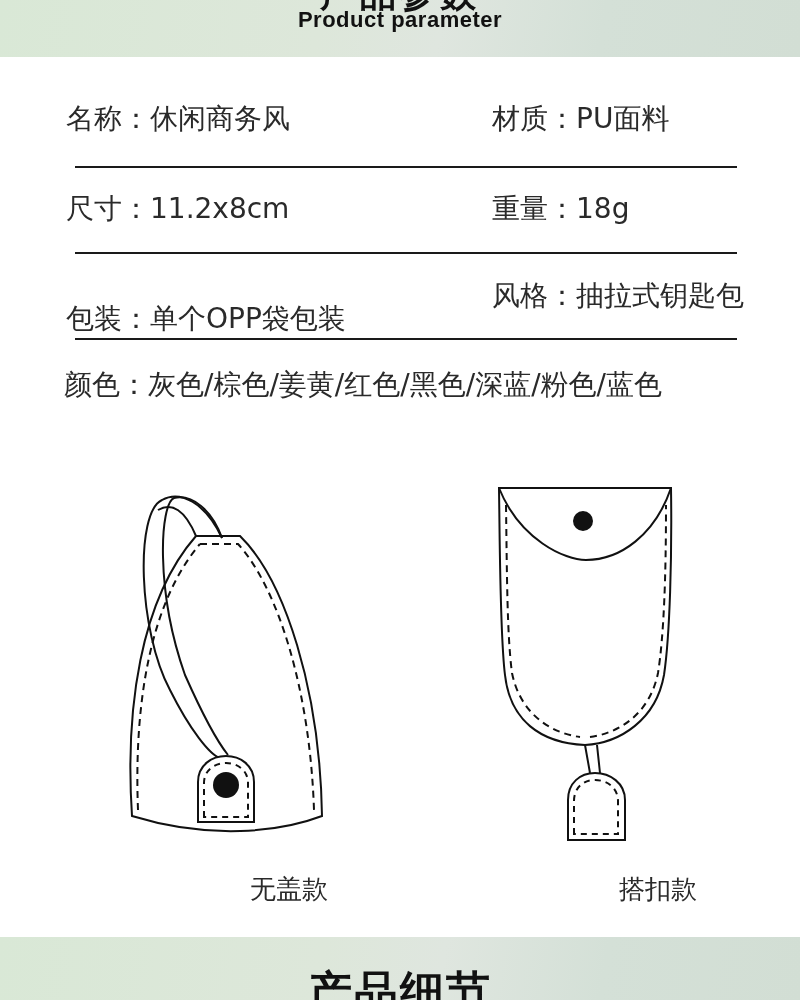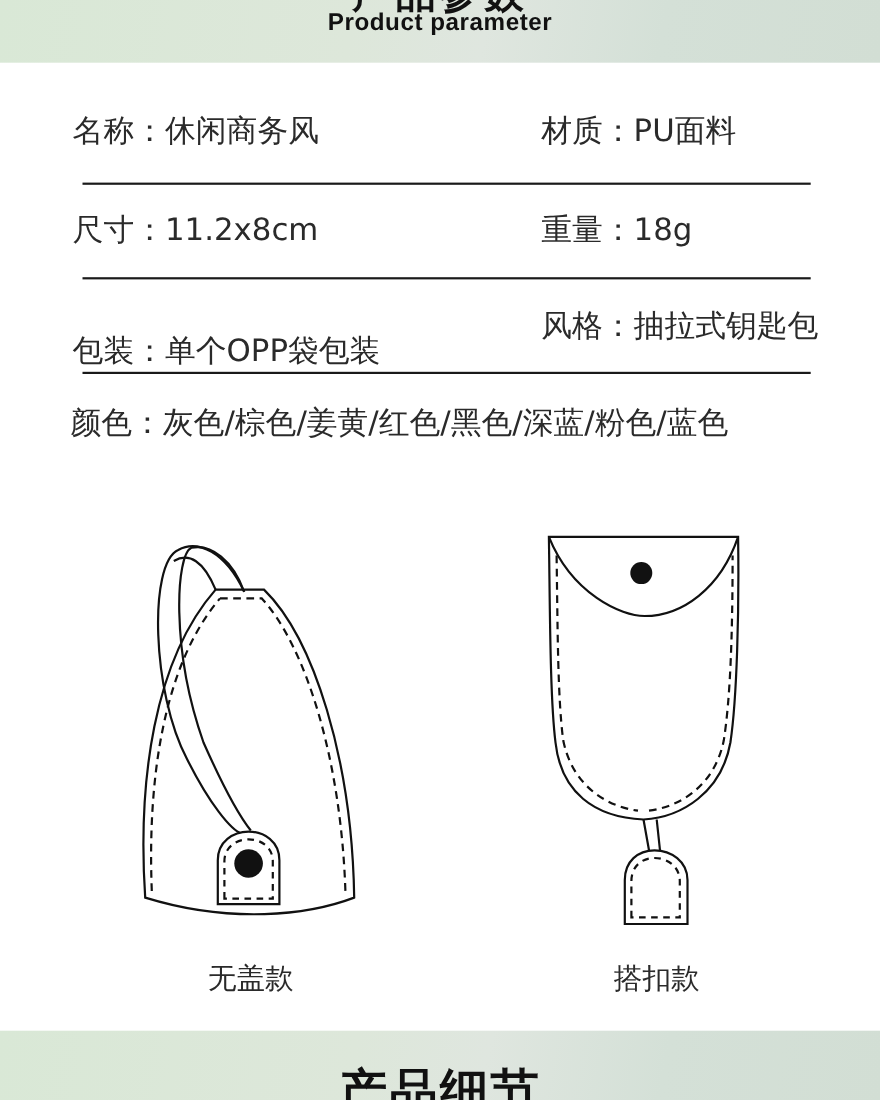--- a/index.html
+++ b/index.html
@@ -33,21 +33,21 @@
   .param-row {
     position: absolute; font-size: 28px; color: #2a2a2a; white-space: nowrap;
     font-family: "DejaVu Sans", sans-serif;
   }
   .divider {
     position: absolute; left: 75px; width: 662px; height: 1.5px; background: #1a1a1a;
   }
 
   .illus { position: absolute; }
   .caption {
-    position: absolute; font-size: 26px; color: #2a2a2a; text-align: center; width: 200px;
+    position: absolute; font-size: 26px; color: #2a2a2a; text-align: right; width: 200px;
     font-family: "DejaVu Sans", sans-serif;
   }
 </style>
 </head>
 <body>
 
 <div class="banner banner-top">
   <div class="cn-title">产品参数</div>
   <div class="en-title">Product parameter</div>
 </div>

